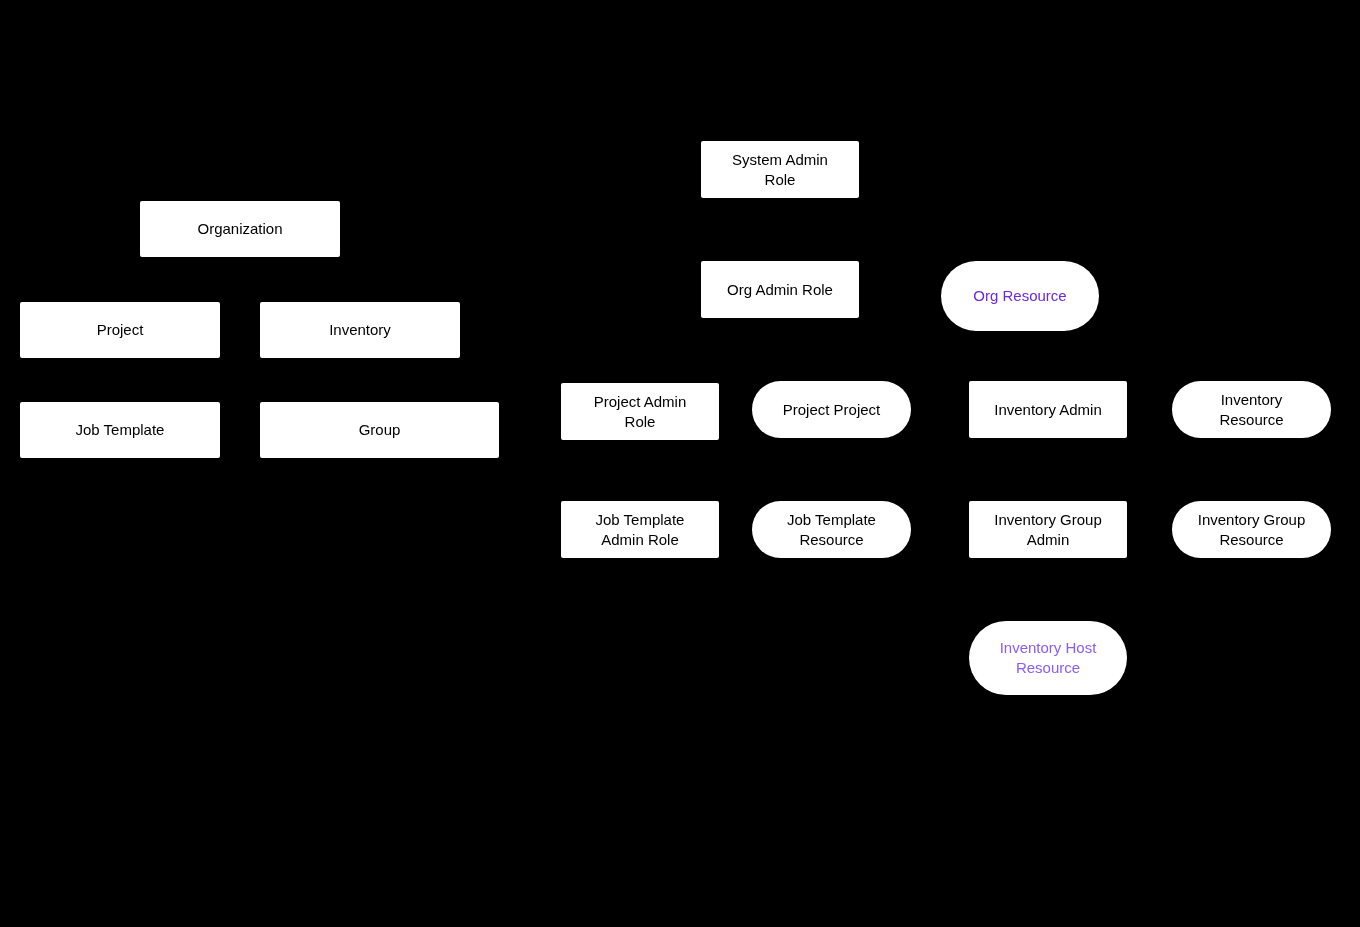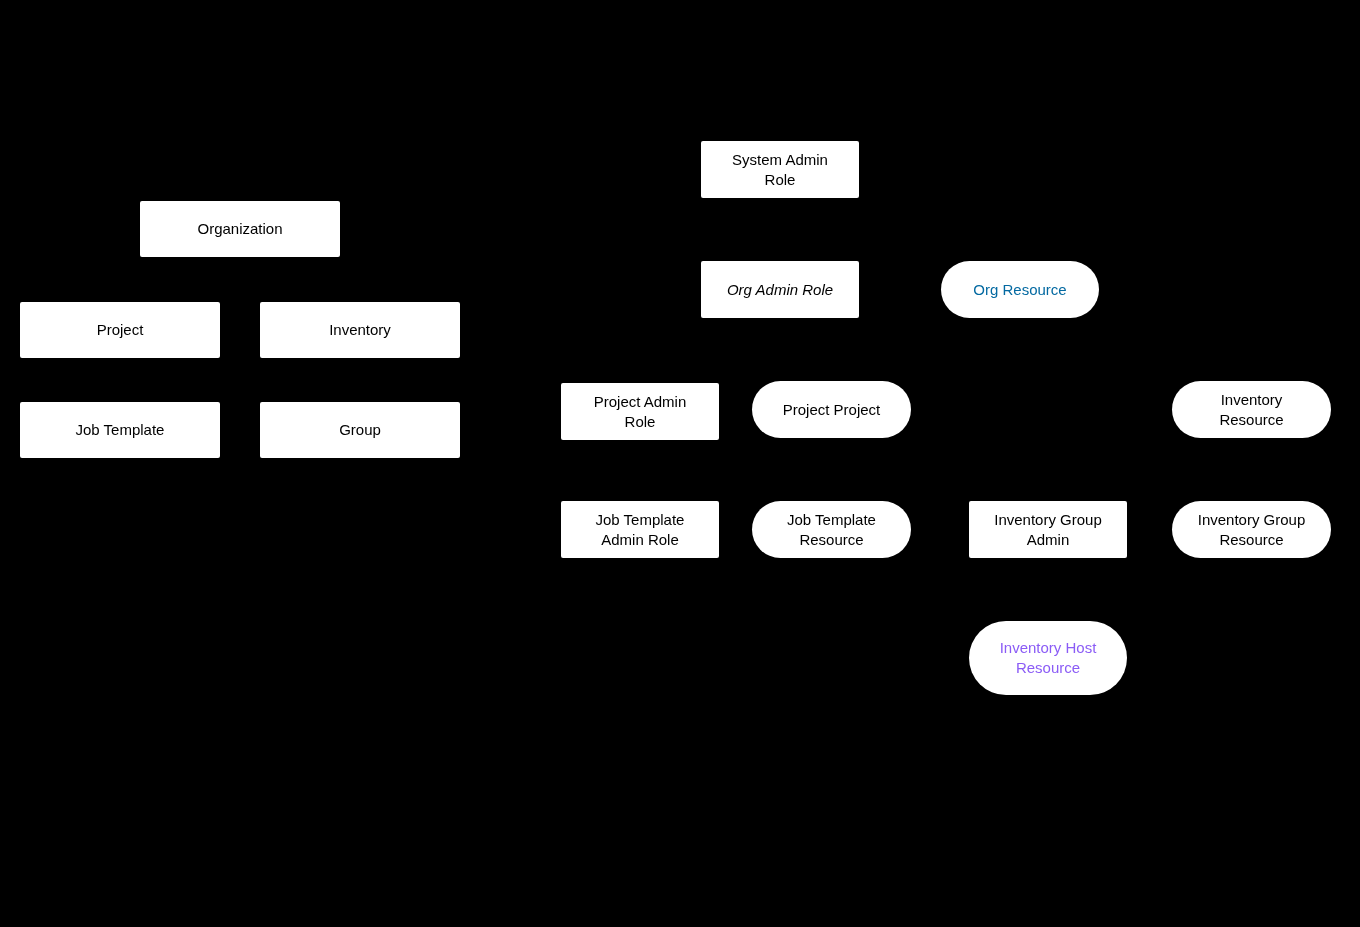--- a/index.html
+++ b/index.html
@@ -37,28 +37,29 @@
   }
 </style>
 </head>
 <body>
 
 <div id="canvas" style="background: rgb(0, 0, 0);">
     <div class="node rect" style="left: 20px; top: 302px; width: 200px; height: 56px; background: rgb(255, 255, 255); color: rgb(0, 0, 0);">Project</div>
     <div class="node rect" style="left: 140px; top: 201px; width: 200px; height: 56px; background: rgb(255, 255, 255); color: rgb(0, 0, 0);">Organization</div>
     <div class="node rect" style="left: 260px; top: 302px; width: 200px; height: 56px; background: rgb(255, 255, 255); color: rgb(0, 0, 0);">Inventory</div>
     <div class="node rect" style="left: 20px; top: 402px; width: 200px; height: 56px; background: rgb(255, 255, 255); color: rgb(0, 0, 0);">Job Template</div>
-    <div class="node rect" style="left: 260px; top: 402px; width: 200px; height: 56px; background: rgb(255, 255, 255); color: rgb(0, 0, 0);">Group</div>
+    <div class="node rect" style="left: 260px; top: 402px; width: 239px; height: 56px; background: rgb(255, 255, 255); color: rgb(0, 0, 0);">Group</div>
     <div class="node rect" style="left: 701px; top: 141px; width: 158px; height: 57px; background: rgb(255, 255, 255); color: rgb(0, 0, 0);">System Admin
 Role</div>
-    <div class="node rect" style="left: 701px; top: 261px; width: 158px; height: 57px; background: rgb(255, 255, 255); color: rgb(0, 0, 0); font-style: italic;">Org Admin Role</div>
-    <div class="node pill" style="left: 941px; top: 261px; width: 158px; height: 57px; background: rgb(255, 255, 255); color: #0369a1;">Org Resource</div>
+    <div class="node rect" style="left: 701px; top: 261px; width: 158px; height: 57px; background: rgb(255, 255, 255); color: rgb(0, 0, 0);">Org Admin Role</div>
+    <div class="node pill" style="left: 941px; top: 261px; width: 158px; height: 70px; background: rgb(255, 255, 255); color: #6d28d9;">Org Resource</div>
     <div class="node rect" style="left: 561px; top: 383px; width: 158px; height: 57px; background: rgb(255, 255, 255); color: rgb(0, 0, 0);">Project Admin
 Role</div>
     <div class="node pill" style="left: 752px; top: 381px; width: 159px; height: 57px; background: rgb(255, 255, 255); color: rgb(0, 0, 0);">Project Project</div>
+    <div class="node rect" style="left: 969px; top: 381px; width: 158px; height: 57px; background: rgb(255, 255, 255); color: rgb(0, 0, 0);">Inventory Admin</div>
     <div class="node pill" style="left: 1172px; top: 381px; width: 159px; height: 57px; background: rgb(255, 255, 255); color: rgb(0, 0, 0);">Inventory
 Resource</div>
     <div class="node rect" style="left: 561px; top: 501px; width: 158px; height: 57px; background: rgb(255, 255, 255); color: rgb(0, 0, 0);">Job Template
 Admin Role</div>
     <div class="node pill" style="left: 752px; top: 501px; width: 159px; height: 57px; background: rgb(255, 255, 255); color: rgb(0, 0, 0);">Job Template
 Resource</div>
     <div class="node rect" style="left: 969px; top: 501px; width: 158px; height: 57px; background: rgb(255, 255, 255); color: rgb(0, 0, 0);">Inventory Group
 Admin</div>
     <div class="node pill" style="left: 1172px; top: 501px; width: 159px; height: 57px; background: rgb(255, 255, 255); color: rgb(0, 0, 0);">Inventory Group
 Resource</div>

